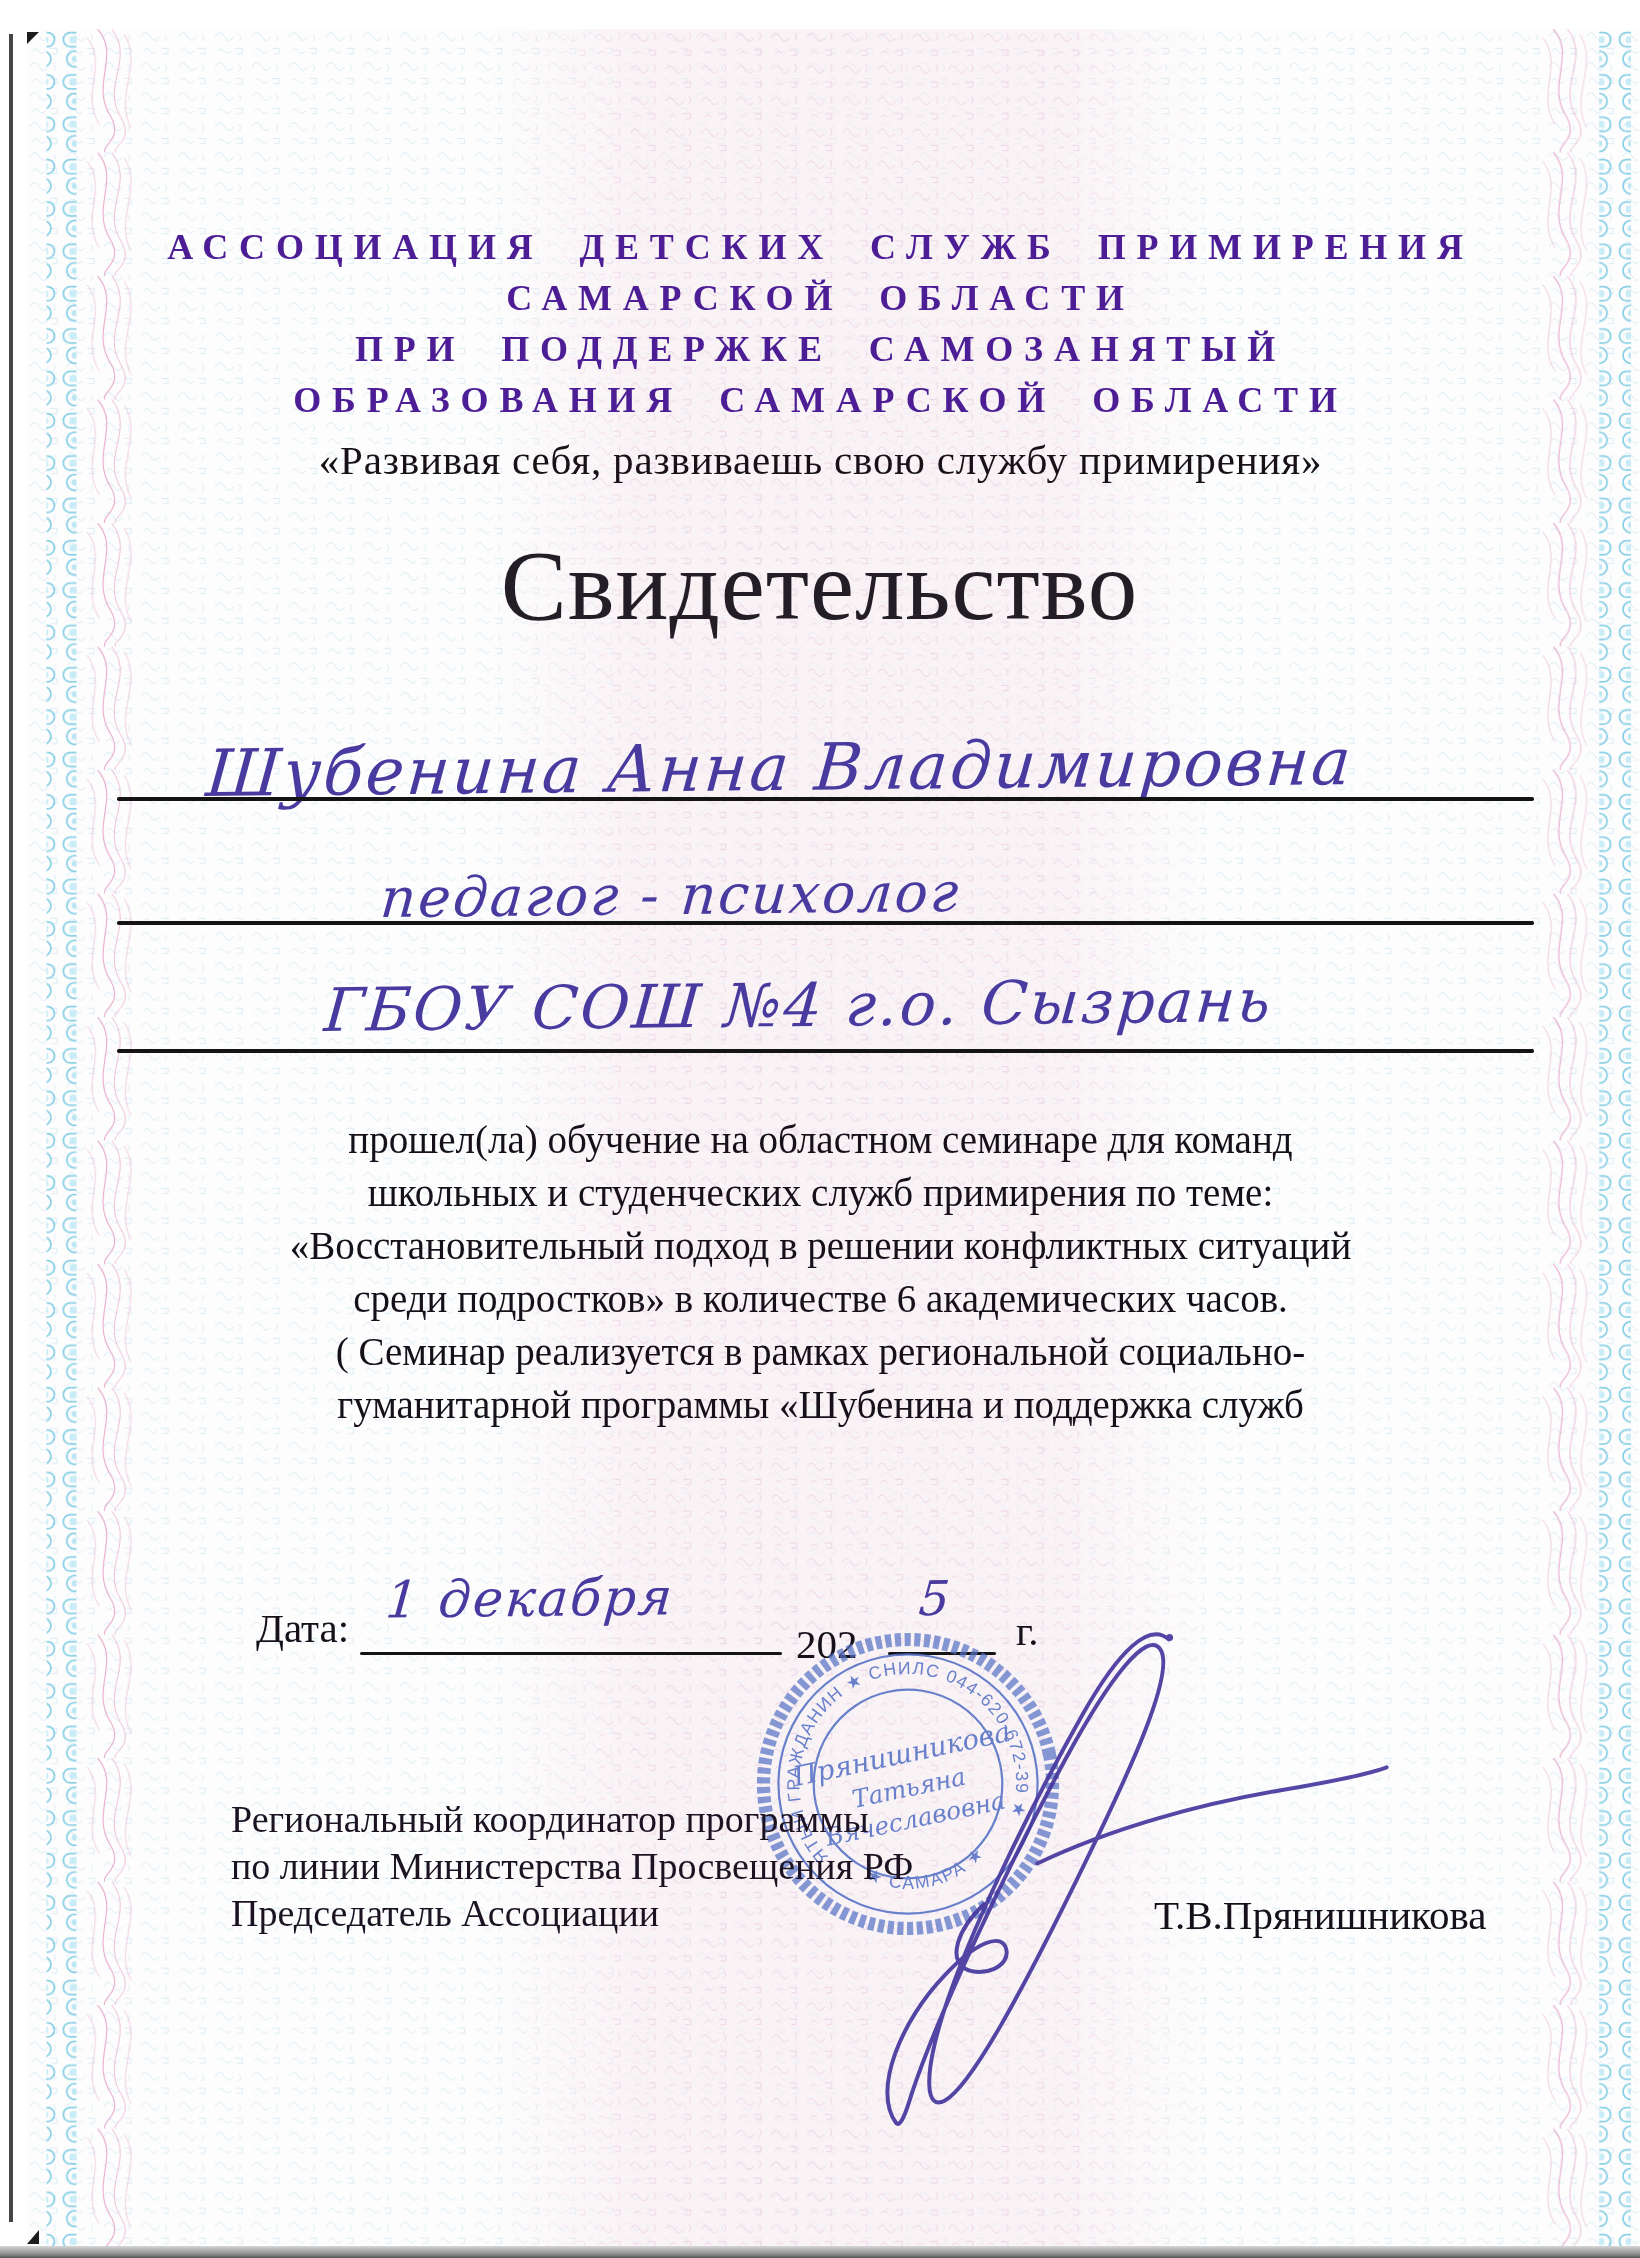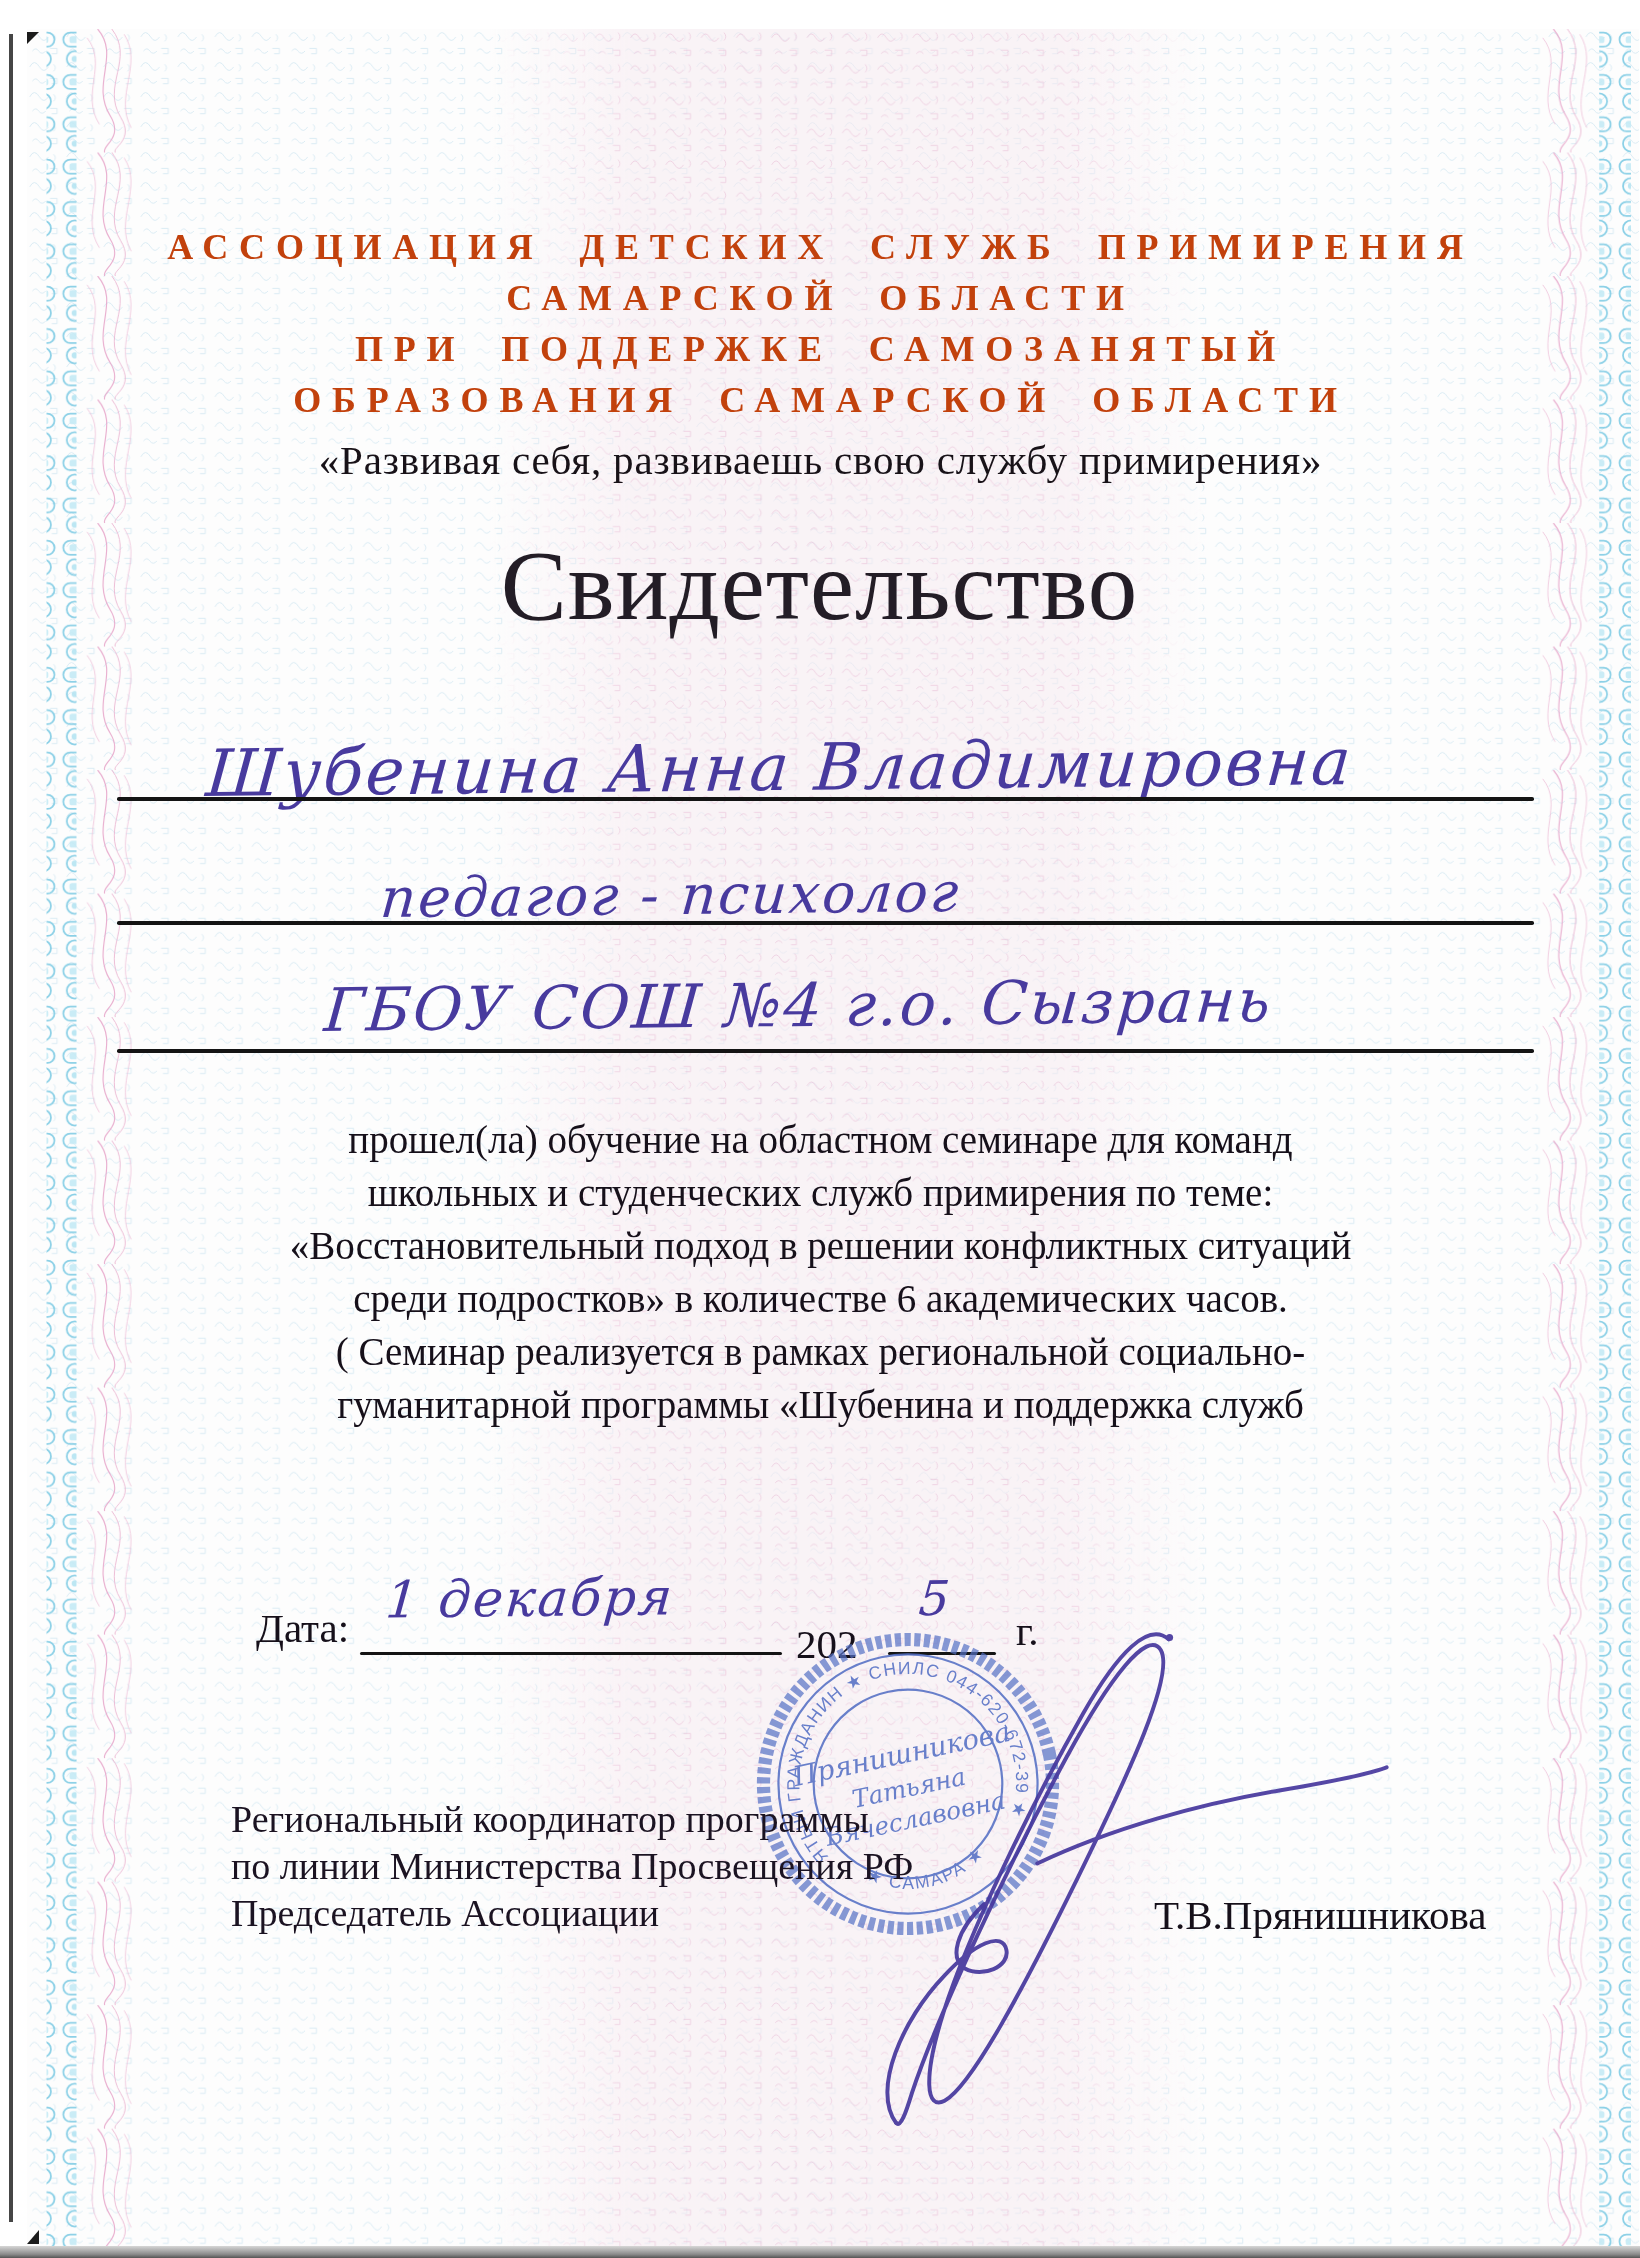--- a/index.html
+++ b/index.html
@@ -6,21 +6,21 @@
   .page{position:relative;width:1641px;height:2258px;background:#ffffff;overflow:hidden;
         font-family:"Liberation Serif",serif;color:#1a1418;}
   .abs{position:absolute;}
   
   .scan-line-left{left:8.8px;top:34px;width:4.4px;height:2188px;background:#262626;opacity:.85;}
   .scan-corner{width:0;height:0;border-style:solid;}
   .scan-bottom{left:0;top:2246px;width:1641px;height:12.4px;
                background:linear-gradient(#d6d6d6,#8a8a8a 70%,#555);}
   
   .header{left:0;top:222px;width:1641px;text-align:center;font-weight:700;
-          font-size:36px;line-height:51px;letter-spacing:.30em;word-spacing:.45em;color:#c2410c;}
+          font-size:36px;line-height:51px;letter-spacing:.30em;word-spacing:.45em;color:#4c1d95;}
   .quote{left:0;top:436px;width:1641px;text-align:center;font-size:41px;letter-spacing:.02em;color:#181218;}
   .title{left:0;top:529px;width:1639px;text-align:center;font-size:99px;letter-spacing:.01em;color:#231d26;}
   .writing-line{height:3.5px;background:#141414;border-radius:1.8px;}
   .hand{font-family:"DejaVu Serif",serif;font-style:italic;color:#483a9e;
         transform:skewX(-5deg) rotate(-.6deg);letter-spacing:.04em;white-space:nowrap;}
   .body-par{left:203px;top:1113px;width:1235px;text-align:center;
             font-size:39px;line-height:53px;color:#16101a;}
   .date-label{font-size:41px;color:#16101a;}
   .sign-block{left:231px;top:1796px;font-size:38px;line-height:47px;color:#1b1322;}
   .signer-name{left:1154px;top:1891px;font-size:41px;color:#16101a;}

